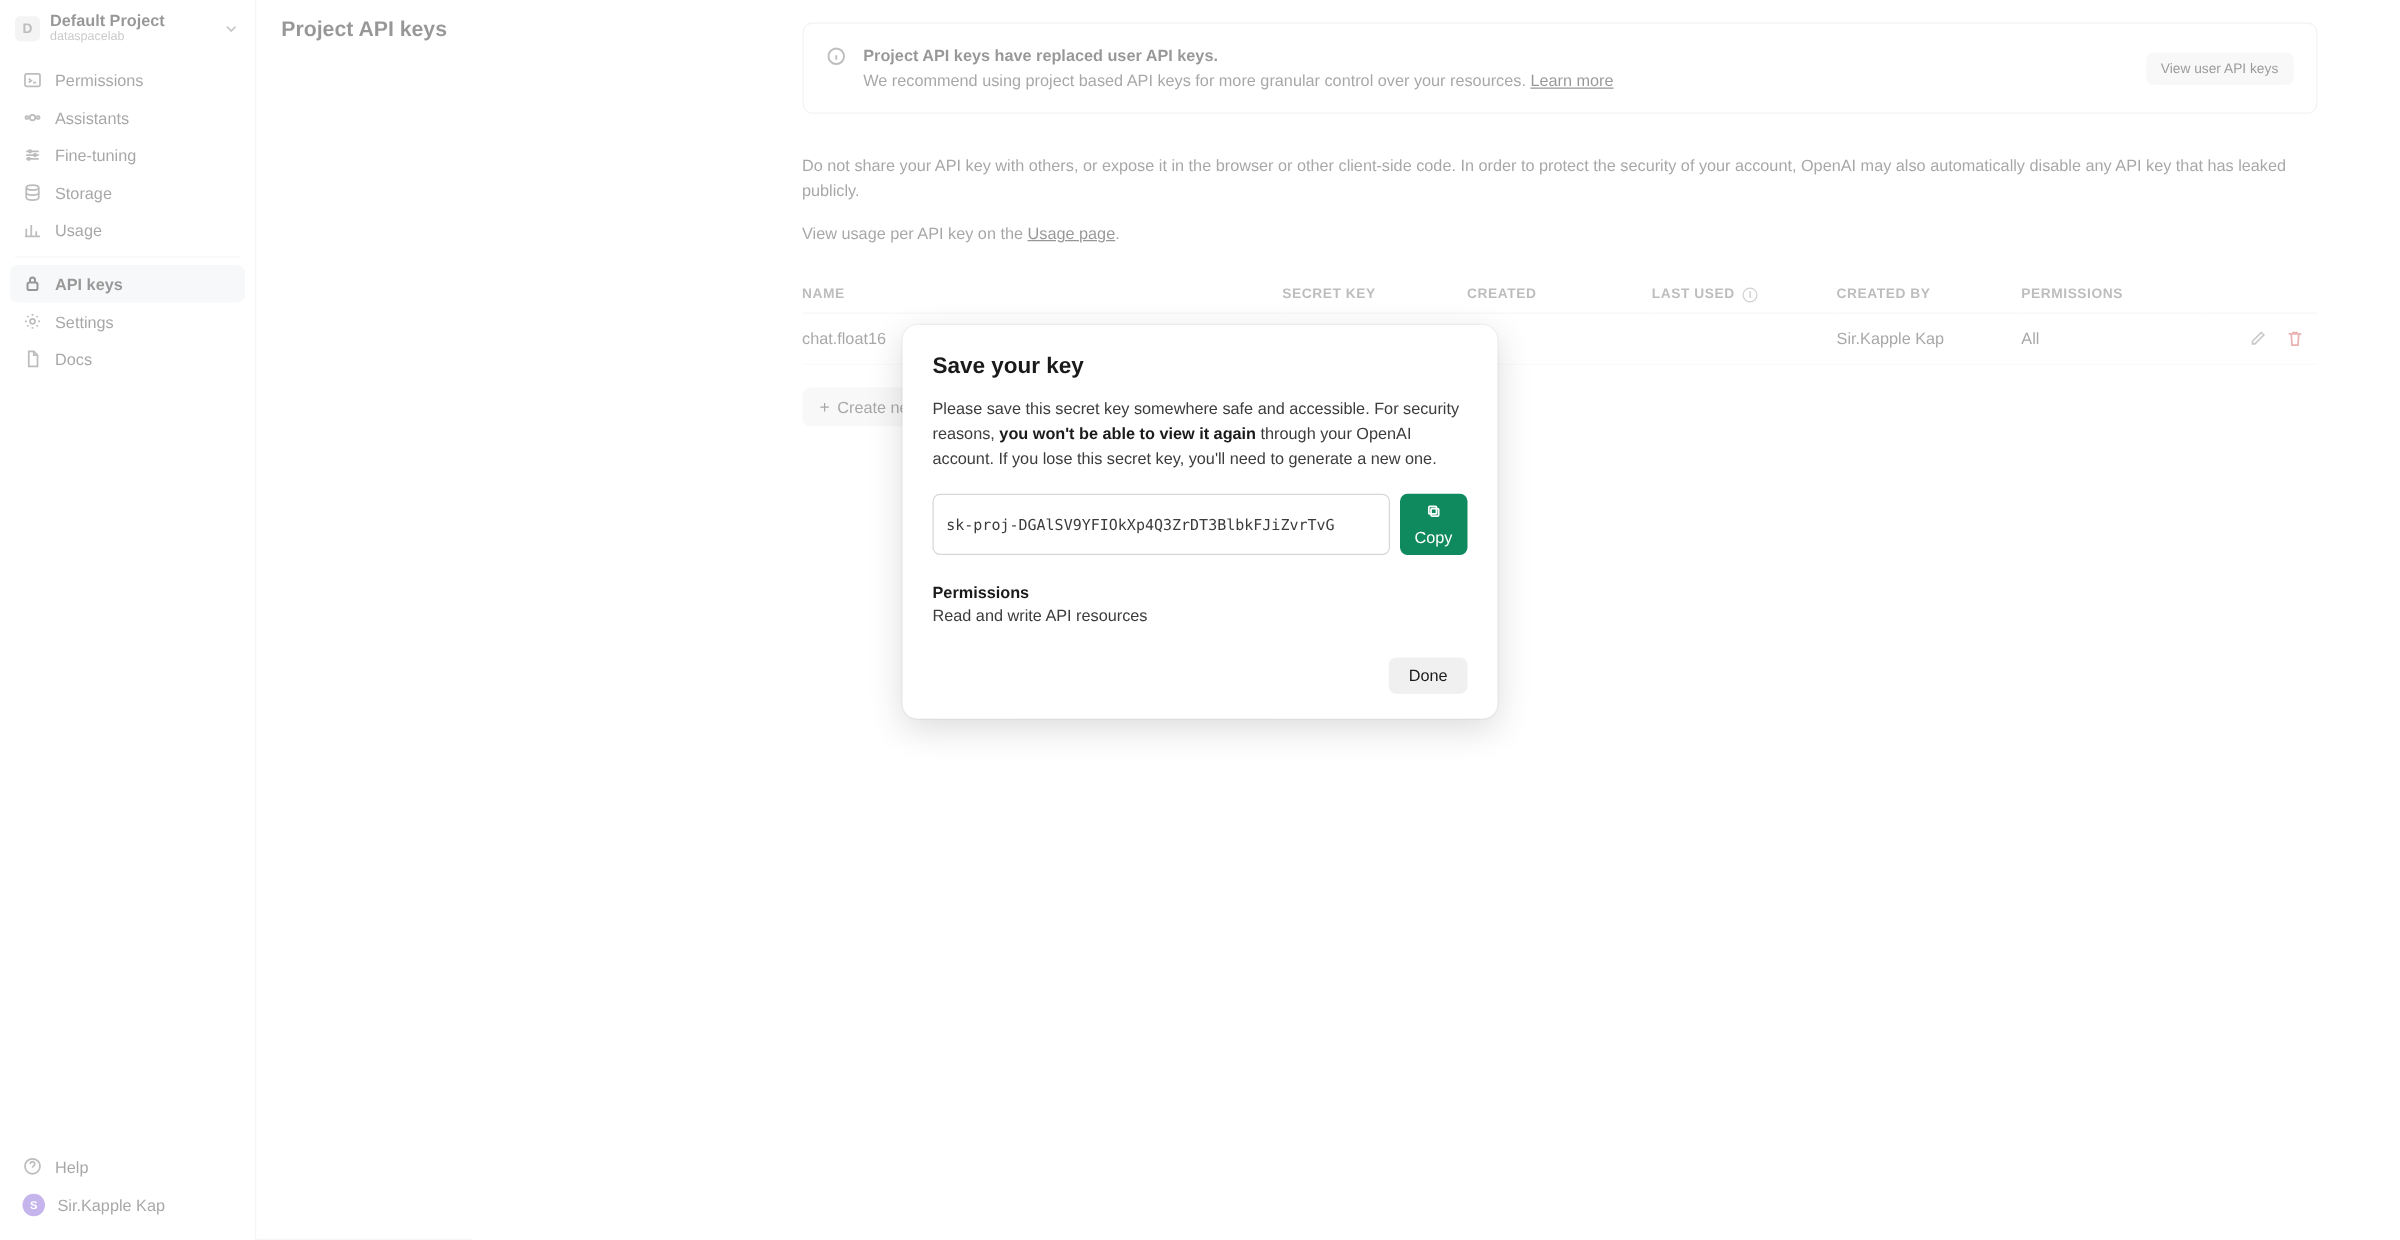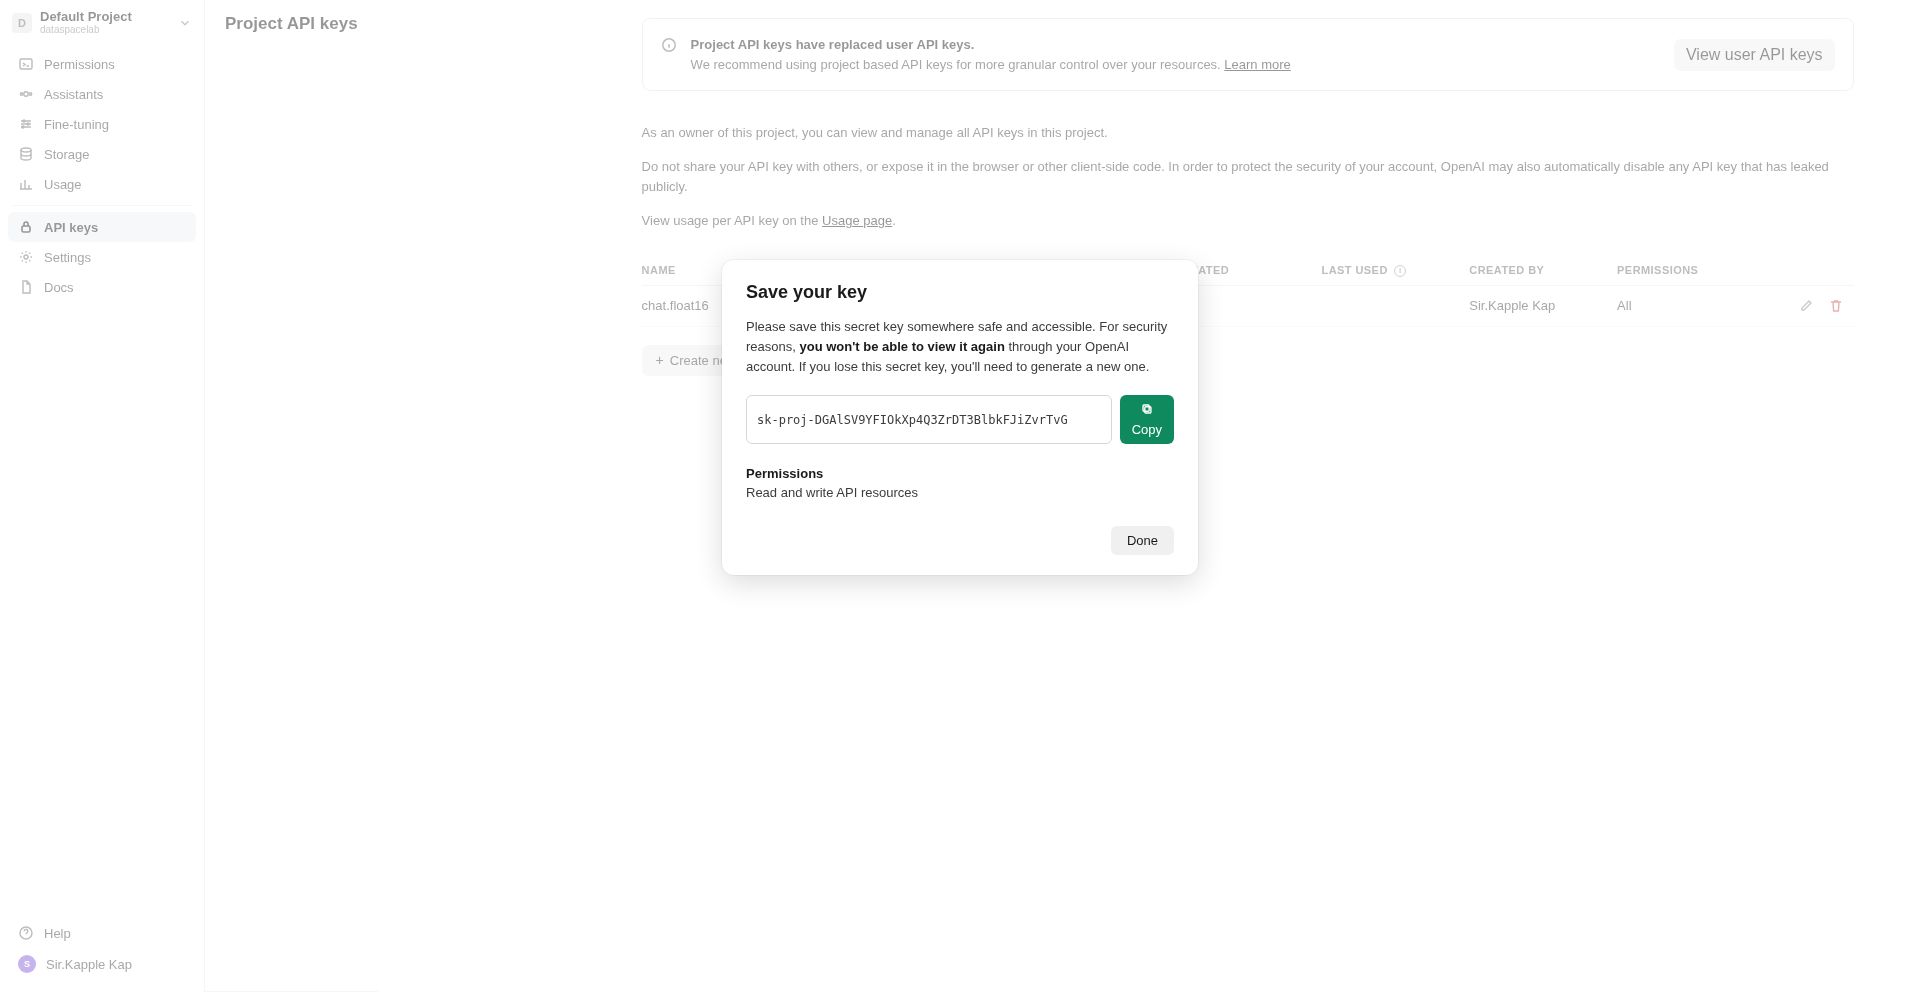--- a/index.html
+++ b/index.html
@@ -177,21 +177,21 @@
     .banner-link {
       color: #1a1a1a;
       text-decoration: underline;
       cursor: pointer;
     }
     .banner-btn {
       background: #f0f0f0;
       border: none;
       border-radius: 6px;
       padding: 7px 12px;
-      font-size: 16px;
+      font-size: 11px;
       font-weight: 500;
       cursor: pointer;
       color: #1a1a1a;
     }
     
     .para {
       font-size: 13px;
       color: #3c3c3c;
       line-height: 1.55;
       margin-bottom: 14px;
@@ -489,21 +489,20 @@
               <path d="M8 5.2v.01M8 7.2v3.6"></path>
             </svg>
         </span>
         <div class="banner-body">
           <span class="banner-title">Project API keys have replaced user API keys.</span><br>
           <span>We recommend using project based API keys for more granular control over your resources. </span><a class="banner-link">Learn more</a>
         </div>
         <button class="banner-btn">View user API keys</button>
       </div>
 
-      <p class="para">As an owner of this project, you can view and manage all API keys in this project.</p>
       <p class="para">Do not share your API key with others, or expose it in the browser or other client-side code. In order to protect the security of your account, OpenAI may also automatically disable any API key that has leaked publicly.</p>
       <p class="para">
         <span>View usage per API key on the </span><a class="link">Usage page</a><span>.</span>
       </p>
 
       <table class="table">
         <thead>
           <tr>
             <th style="width:260px">NAME</th>
             <th style="width:100px">SECRET KEY</th>

